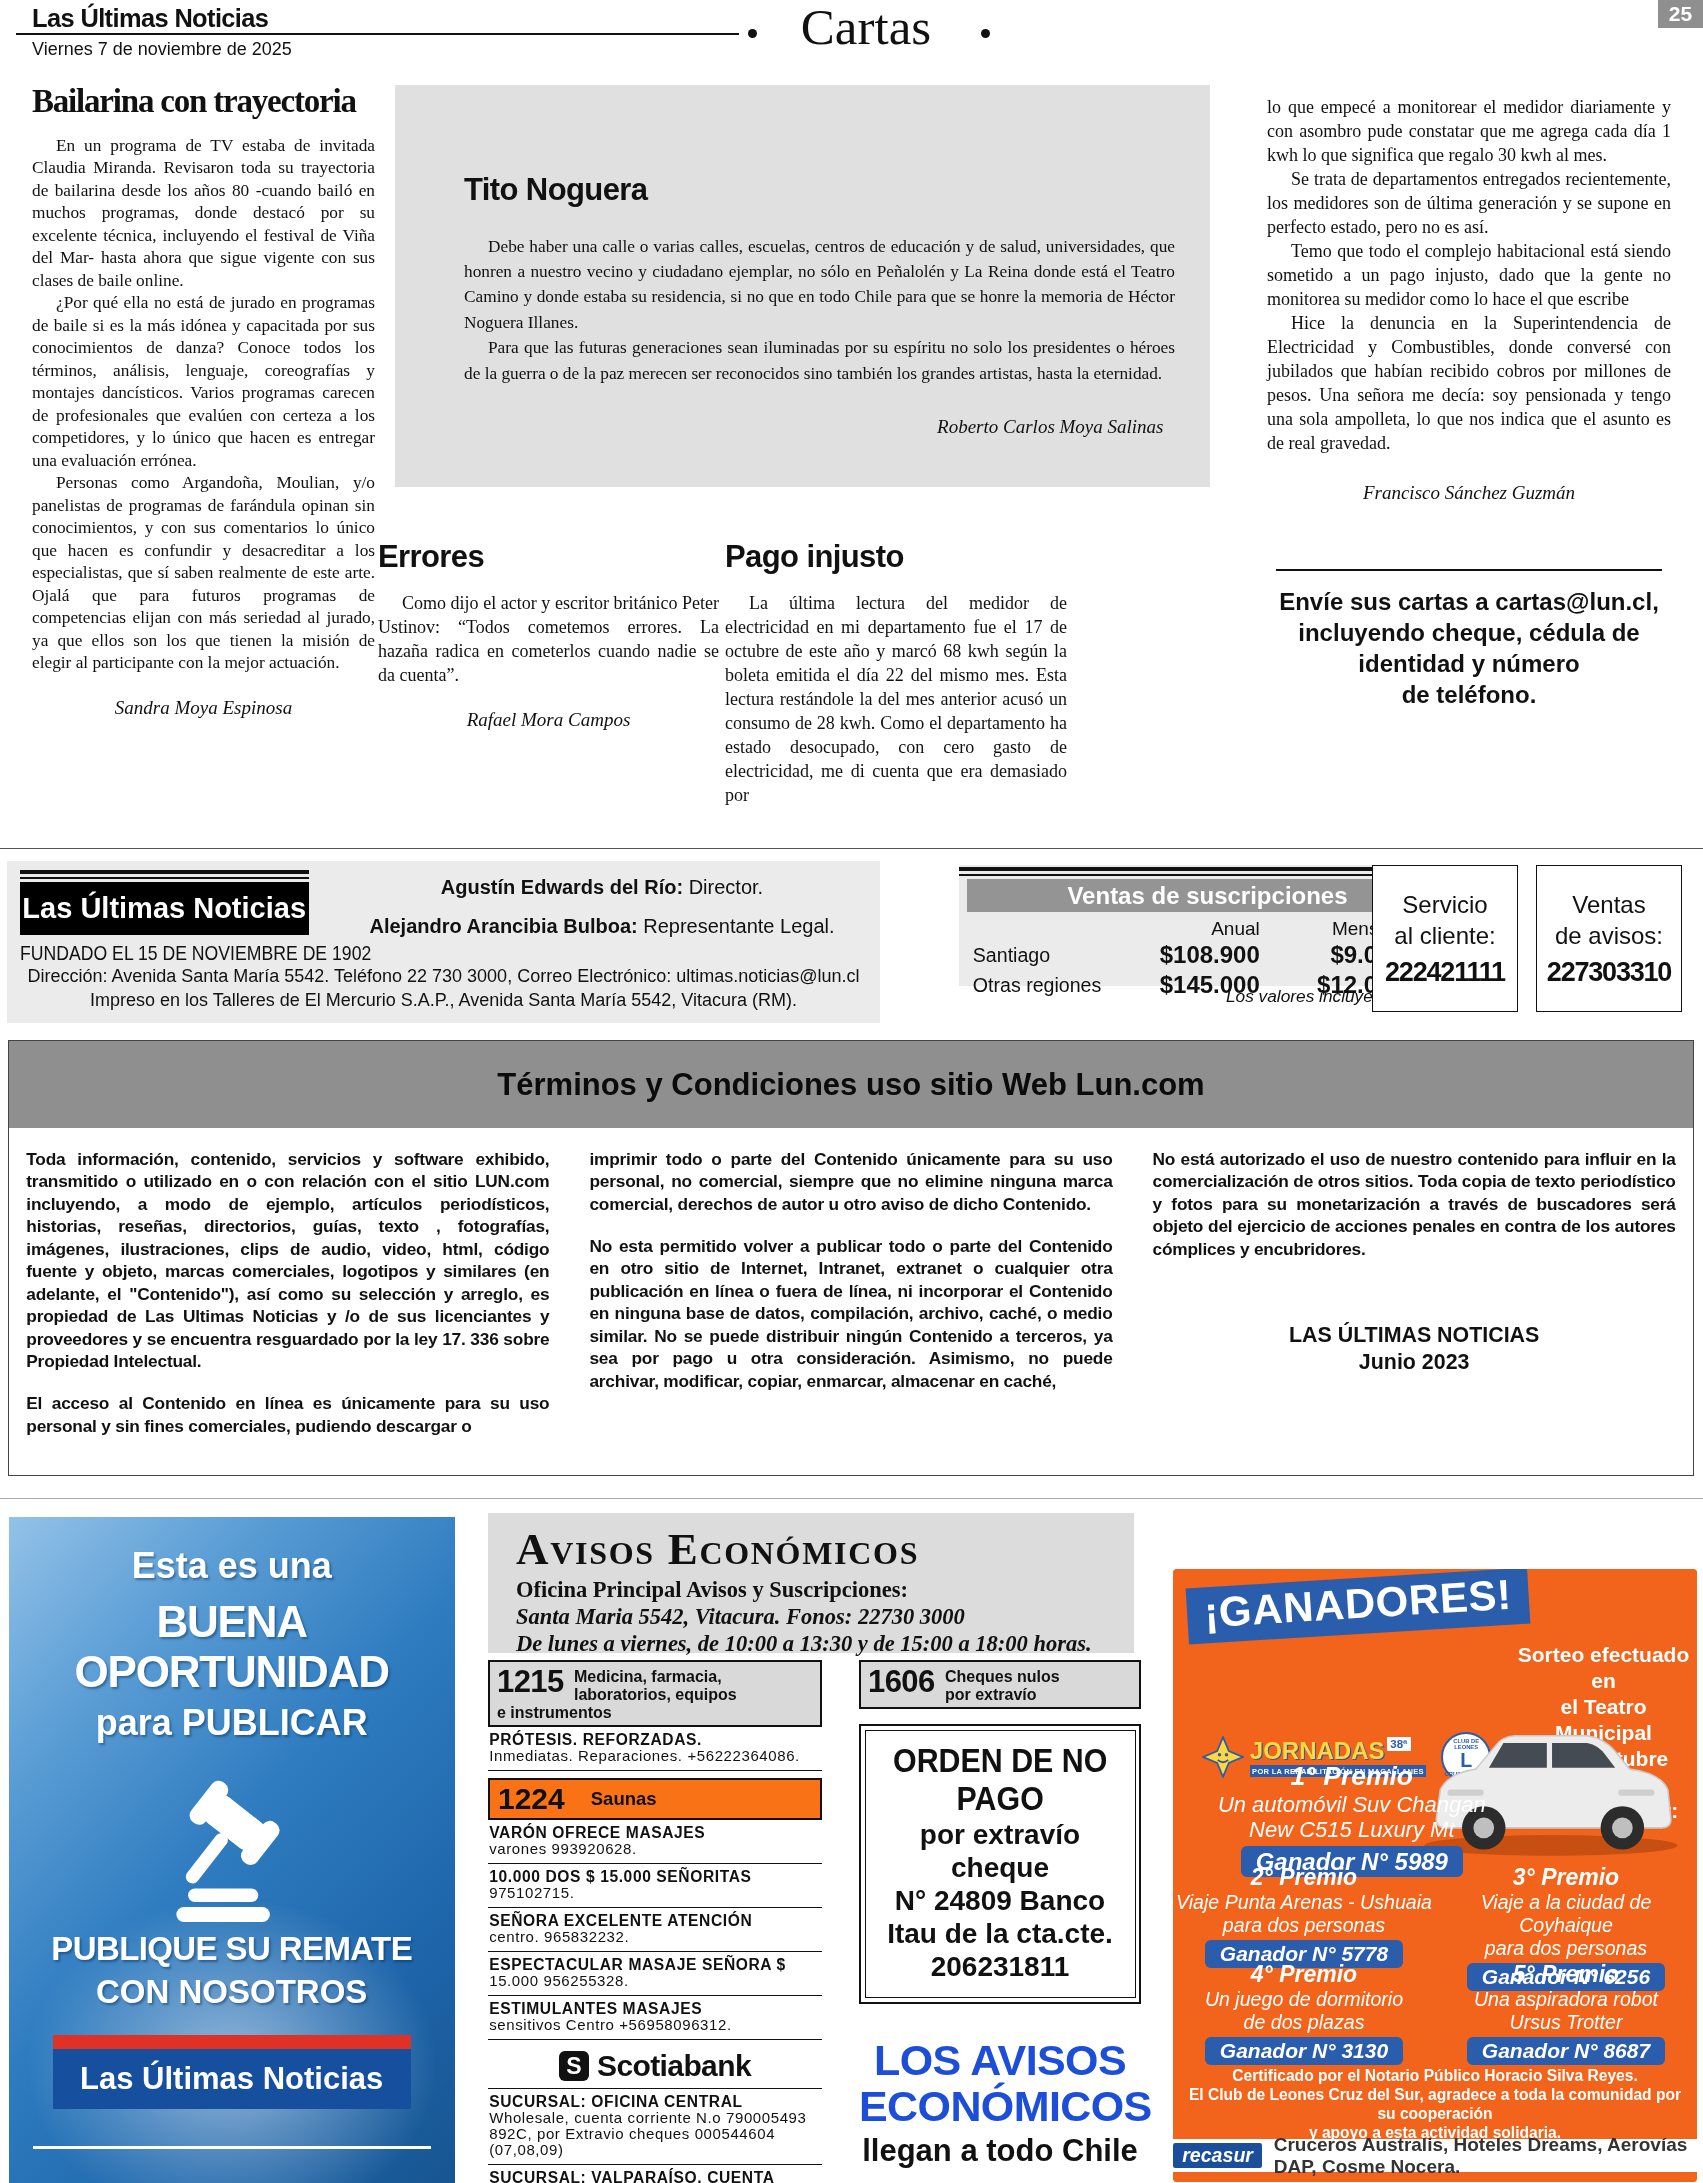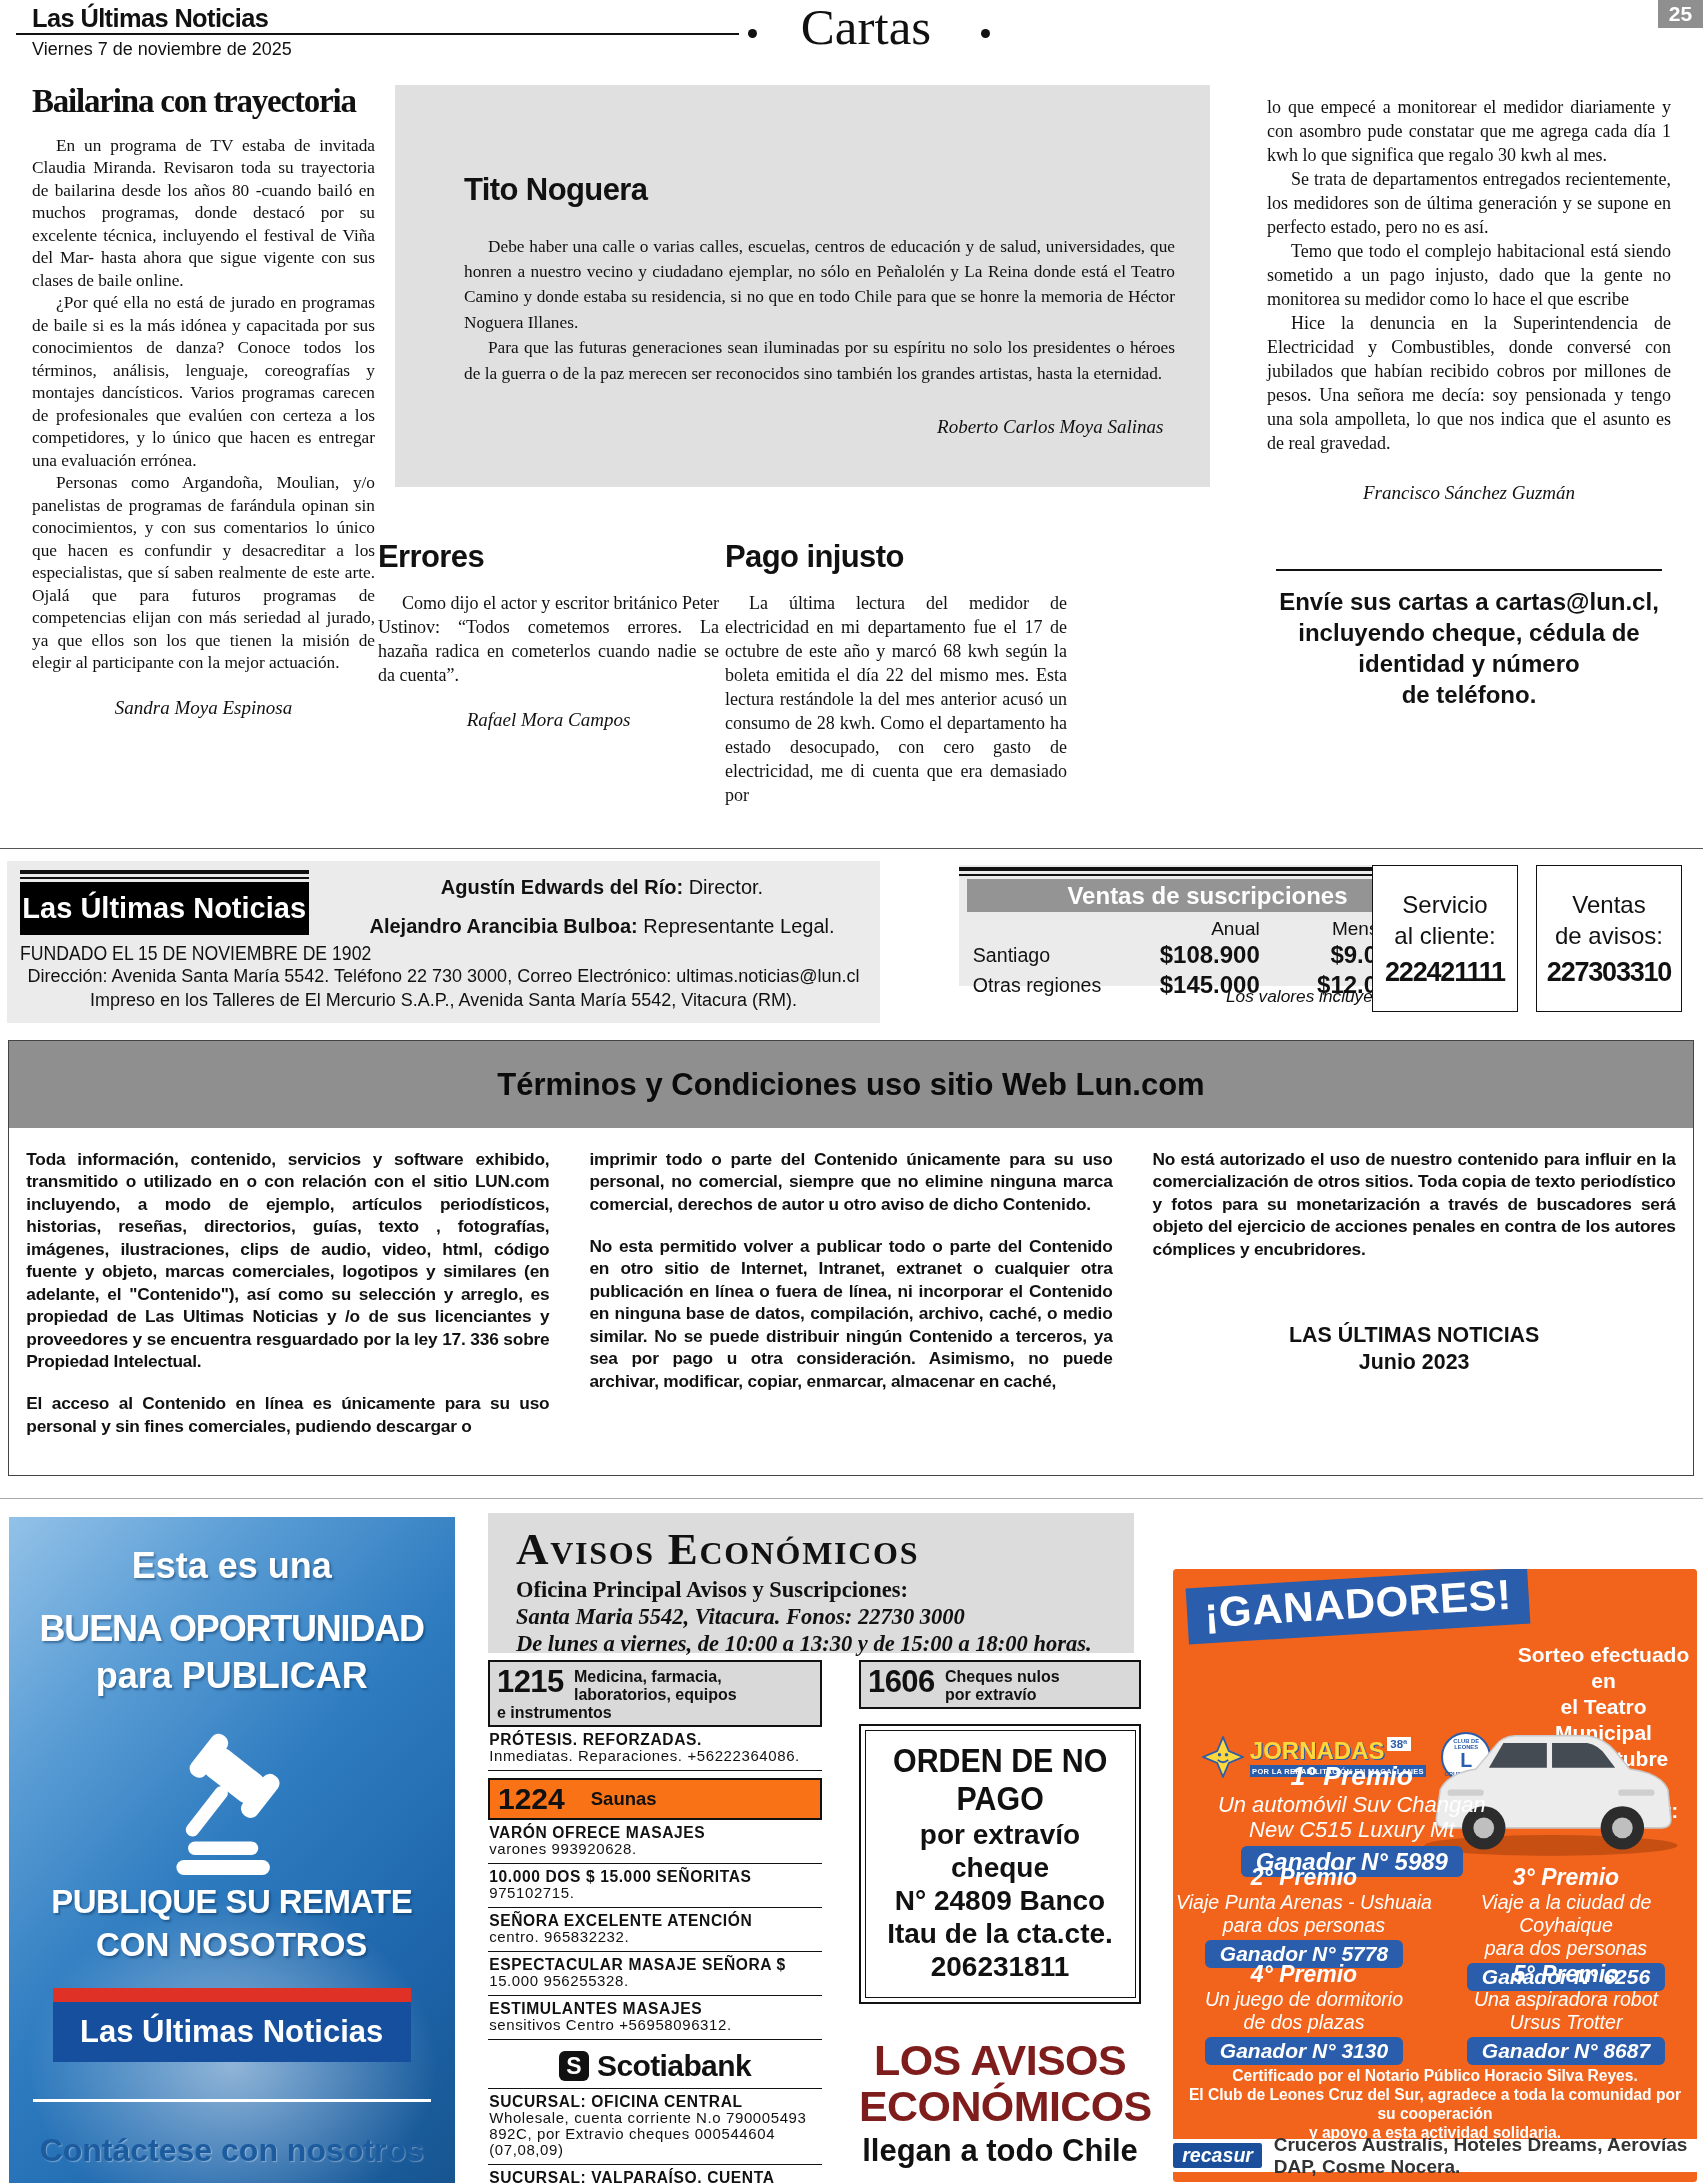--- a/index.html
+++ b/index.html
@@ -95,21 +95,21 @@
 
   .sep-bottom{left:0;top:1498px;width:1704px;height:1.2px;background:#aaa;}
 
   
   .bluead{left:8.7px;top:1517px;width:446px;height:667px;text-align:center;
           background:linear-gradient(133deg,#93c2e8 0%,#5d9fd6 22%,#2f7cc0 48%,#1d64a9 78%,#175590 100%);}
   .bluead .sheen{position:absolute;left:0;top:55%;width:100%;height:45%;
           background:radial-gradient(ellipse at 50% 60%,rgba(255,255,255,.5),rgba(255,255,255,0) 65%);}
   .ba-l{position:relative;color:#fff;font-family:"Liberation Sans",sans-serif;font-weight:bold;
         text-shadow:1.7px 1.7px 2.3px rgba(0,40,80,.45);}
-  .ba1{font-size:36px;padding-top:28px;} .ba2{font-size:36px;letter-spacing:-1.2px;margin-top:21px;}
+  .ba1{font-size:36px;padding-top:28px;} .ba2{font-size:44px;letter-spacing:-1.2px;margin-top:10px;}
   .ba3{font-size:36px;margin-top:4.6px;}
   .gavel{margin:16px auto 3.5px;width:173px;height:167px;}
   .ba4{font-size:33px;letter-spacing:-0.6px;margin-top:3.5px;} .ba5{font-size:33px;margin-top:4.6px;}
   .ba-logo{position:relative;width:358px;margin:24px auto 0;}
   .ba-logo .red{height:14px;background:#e03127;}
   .ba-logo .blue{height:60px;background:#164f9e;color:#fff;font-family:"Liberation Sans",sans-serif;
                  font-weight:bold;font-size:31px;line-height:60px;text-align:center;}
   .ba-rule{position:relative;width:398px;height:3.5px;background:#fff;margin:37px auto 0;}
   .ba-navy{position:relative;color:#1b5b9e;font-family:"Liberation Sans",sans-serif;font-weight:bold;
            text-shadow:1.2px 1.2px 1.2px rgba(255,255,255,.35);}
@@ -138,21 +138,21 @@
   .box1224 .n{font-weight:bold;font-size:30px;} .box1224 .l{font-weight:bold;font-size:18.5px;}
   .scotia{display:flex;align-items:center;justify-content:center;gap:8px;margin:9.2px 0 4.6px;}
   .scotia-icon{width:30px;height:30px;background:#111;border-radius:5.8px;color:#fff;font-weight:bold;
                font-size:23px;line-height:30px;text-align:center;font-family:"Liberation Sans",sans-serif;}
   .scotia .w{font-weight:bold;font-size:30px;letter-spacing:-0.6px;}
   .ordenbox{margin-top:15px;border:2.9px solid #111;padding:3.5px;}
   .ordeninner{border:1.7px solid #111;text-align:center;padding:11.5px 2.3px 14px;}
   .ord1{font-weight:bold;font-size:33px;line-height:38px;transform:scaleX(.92);}
   .ordl{font-weight:bold;font-size:28px;line-height:33px;}
   .house{margin-top:33px;text-align:center;}
-  .house .g{font-weight:bold;font-size:43px;line-height:46px;color:#7f1d1d;letter-spacing:-0.6px;}
+  .house .g{font-weight:bold;font-size:43px;line-height:46px;color:#1d4ed8;letter-spacing:-0.6px;}
   .house .b{font-weight:bold;font-size:31px;line-height:37px;color:#111;margin-top:3.5px;}
 
   
   .rifa{left:1173px;top:1569px;width:524px;height:613px;background:#f2641c;border-radius:3.5px;
         font-family:"Liberation Sans",sans-serif;color:#fff;overflow:hidden;}
   .rf-banner{position:absolute;left:14px;top:9.2px;background:#2a5dab;color:#fff;font-weight:bold;
              font-size:42px;padding:2.3px 17.3px 5.8px;transform:rotate(-3.5deg);letter-spacing:0.6px;}
   .rf-title{position:absolute;left:38px;top:65px;width:312px;line-height:1;}
   .rf-t1{font-style:italic;font-weight:bold;font-size:33px;}
   .rf-t2{font-weight:bold;font-size:52px;letter-spacing:-1.2px;}

